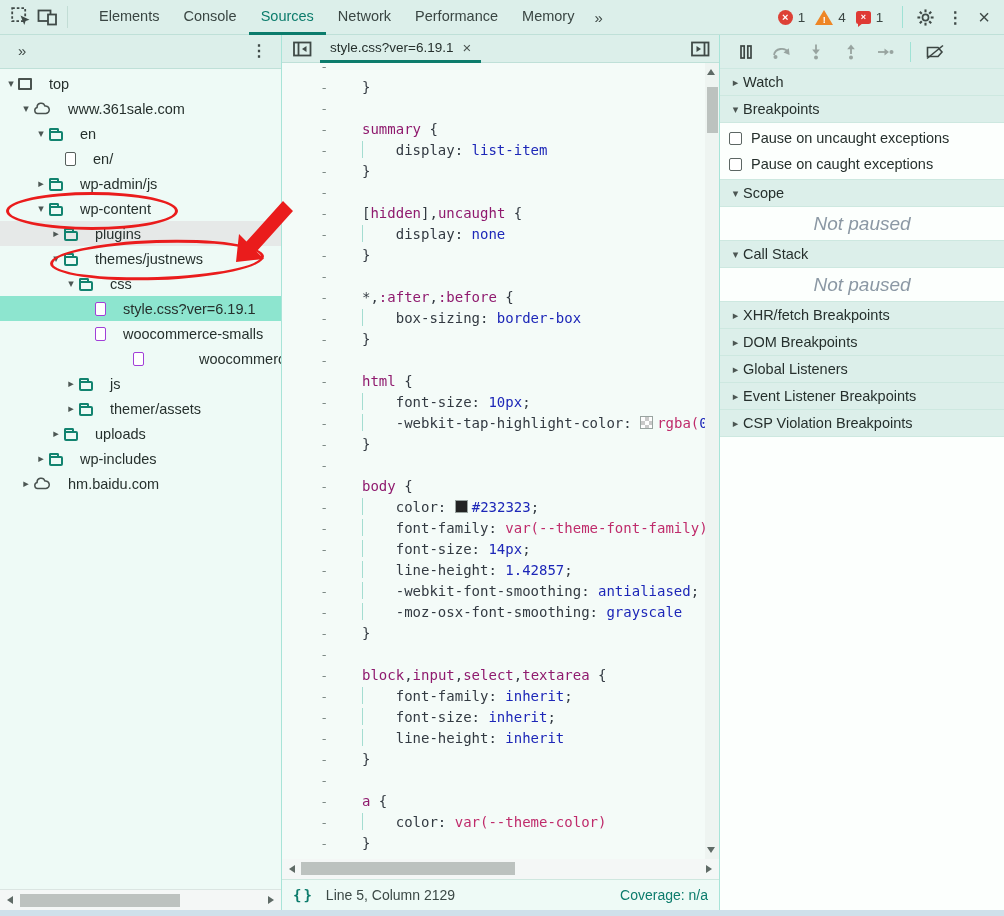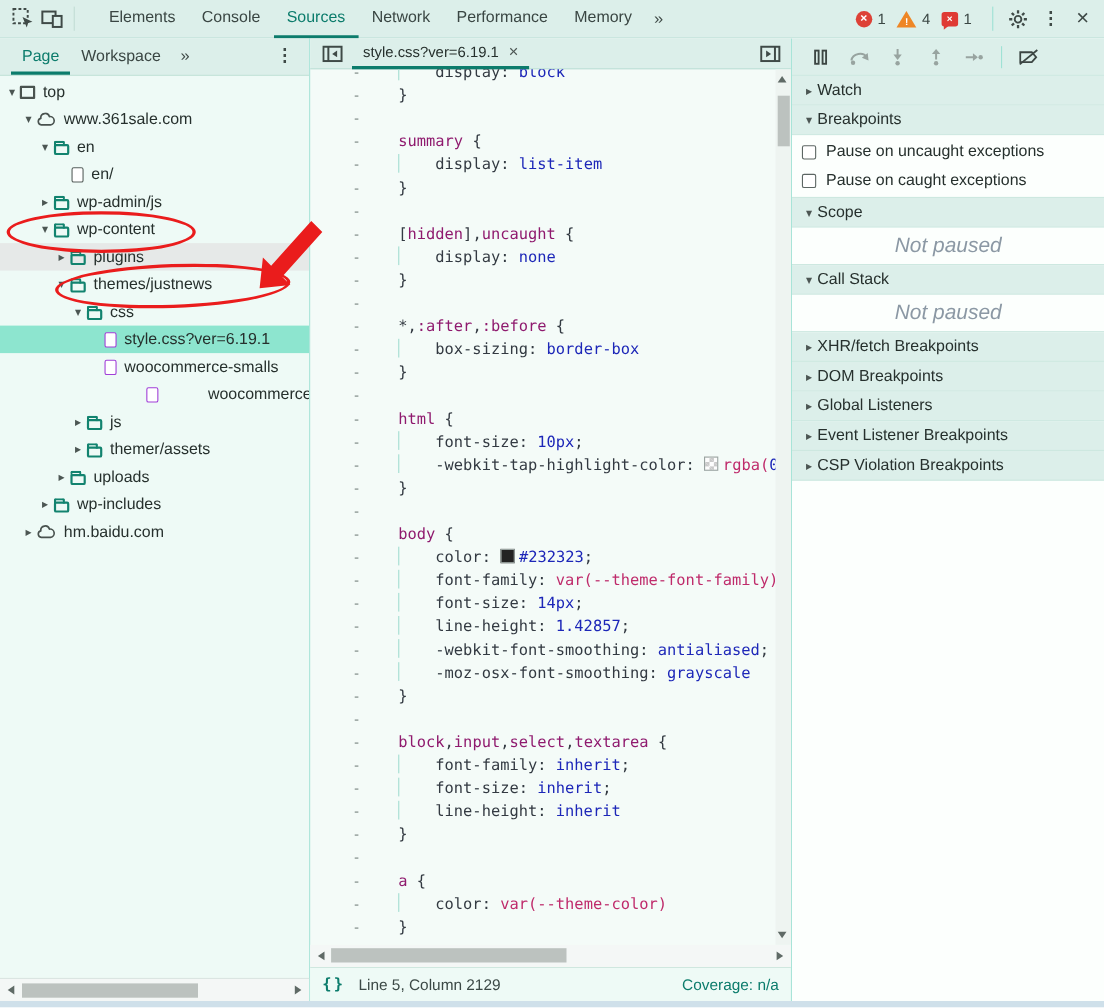--- a/index.html
+++ b/index.html
@@ -47,21 +47,21 @@
   .subtabs{height:34px;flex:none;background:var(--panel);border-bottom:1px solid var(--border);display:flex;align-items:stretch;padding-left:10px;}
   .stab{padding:0 10px;font-size:14.5px;color:#3a4643;line-height:32px;}
   .stab.active{color:var(--accent);box-shadow:inset 0 -3px 0 var(--accent);}
   .subtabs .chev{line-height:32px;}
   .subtabs .kebab{margin-left:auto;line-height:32px;padding-right:14px;}
   .tree{flex:1;overflow:hidden;background:var(--panel-light);padding-top:2px;}
   .trow{height:25px;display:flex;align-items:center;font-size:14.5px;color:#26302d;white-space:nowrap;overflow:hidden;}
   .trow.sel{background:var(--selection);}
   .trow.gray{background:#e6e9e8;}
   .arr{width:14px;flex:none;font-size:11px;color:#4c5653;text-align:center;}
-  .tlabel{margin-left:7px;}
+  .tlabel{margin-left:17px;}
   .ic-folder{position:relative;width:14px;height:10px;border:2px solid #12836f;border-radius:2px;flex:none;margin-top:4px;margin-left:1px;}
   .ic-folder::before{content:"";position:absolute;top:-5px;left:-2px;width:6px;height:3px;border:2px solid #12836f;border-bottom:none;border-radius:2px 2px 0 0;}
   .ic-file{width:11px;height:14px;border:1.7px solid #565f5c;border-radius:2px;flex:none;margin-left:2px;background:#fff;}
   .ic-file.css{border-color:#a13fd8;}
   .ic-frame{width:14px;height:12px;border:2px solid #4a534f;border-radius:1px;flex:none;}
   .ic-cloud{width:18px;height:14px;display:inline-flex;align-items:center;color:#49524f;flex:none;}
   .hscroll{height:21px;flex:none;background:#f4f7f6;border-top:1px solid #dbe5e2;position:relative;}
   .sb-thumb{position:absolute;background:#bcc2bf;}
   .hscroll .sb-thumb{left:20px;top:4px;width:160px;height:13px;}
   .tri{position:absolute;width:0;height:0;}
@@ -173,24 +173,20 @@
         </span>
       <span class="kebab">⋮</span>
       <span class="closex">×</span>
     </div>
   </header>
 
   <div class="main">
 
     <aside class="left">
       <div class="subtabs">
-        <span id="subtab-host" style="display:flex;">
-            <span class="stab active">Page</span>
-            <span class="stab">Workspace</span>
-          </span>
         <span class="chev">»</span>
         <span class="kebab">⋮</span>
       </div>
       <div class="tree" id="tree">
           <div class="trow" style="padding-left: 4px;">
             <span class="arr">▾</span>
             <span class="ic-frame"></span>
             <span class="tlabel">top</span>
           </div>
           <div class="trow" style="padding-left: 19px;">
@@ -305,21 +301,21 @@
         <span class="tbicon right-icon">
             <svg width="19" height="16" viewBox="0 0 19 16">
               <rect x="1" y="1.5" width="16.5" height="13" fill="none" stroke="currentColor" stroke-width="1.8"></rect>
               <line x1="13.5" y1="1.5" x2="13.5" y2="14.5" stroke="currentColor" stroke-width="1.8"></line>
               <polygon points="5.5,5 10,8 5.5,11" fill="currentColor"></polygon>
             </svg>
           </span>
       </div>
       <div class="codewrap">
         <div id="code">
-            <div class="cline"><span class="gut">-</span><span class="ctext"><span class="ind"></span><span class="tk-pr">display</span><span class="tk-p">: </span><span class="tk-v">block</span></span></div>
+            <div class="cline"><span class="gut">-</span></div>
             <div class="cline"><span class="gut">-</span><span class="ctext"><span class="tk-p">}</span></span></div>
             <div class="cline"><span class="gut">-</span><span class="ctext"></span></div>
             <div class="cline"><span class="gut">-</span><span class="ctext"><span class="tk-s">summary</span><span class="tk-p"> {</span></span></div>
             <div class="cline"><span class="gut">-</span><span class="ctext"><span class="ind"></span><span class="tk-pr">display</span><span class="tk-p">: </span><span class="tk-v">list-item</span></span></div>
             <div class="cline"><span class="gut">-</span><span class="ctext"><span class="tk-p">}</span></span></div>
             <div class="cline"><span class="gut">-</span><span class="ctext"></span></div>
             <div class="cline"><span class="gut">-</span><span class="ctext"><span class="tk-p">[</span><span class="tk-s">hidden</span><span class="tk-p">],</span><span class="tk-s">uncaught</span><span class="tk-p"> {</span></span></div>
             <div class="cline"><span class="gut">-</span><span class="ctext"><span class="ind"></span><span class="tk-pr">display</span><span class="tk-p">: </span><span class="tk-v">none</span></span></div>
             <div class="cline"><span class="gut">-</span><span class="ctext"><span class="tk-p">}</span></span></div>
             <div class="cline"><span class="gut">-</span><span class="ctext"></span></div>

